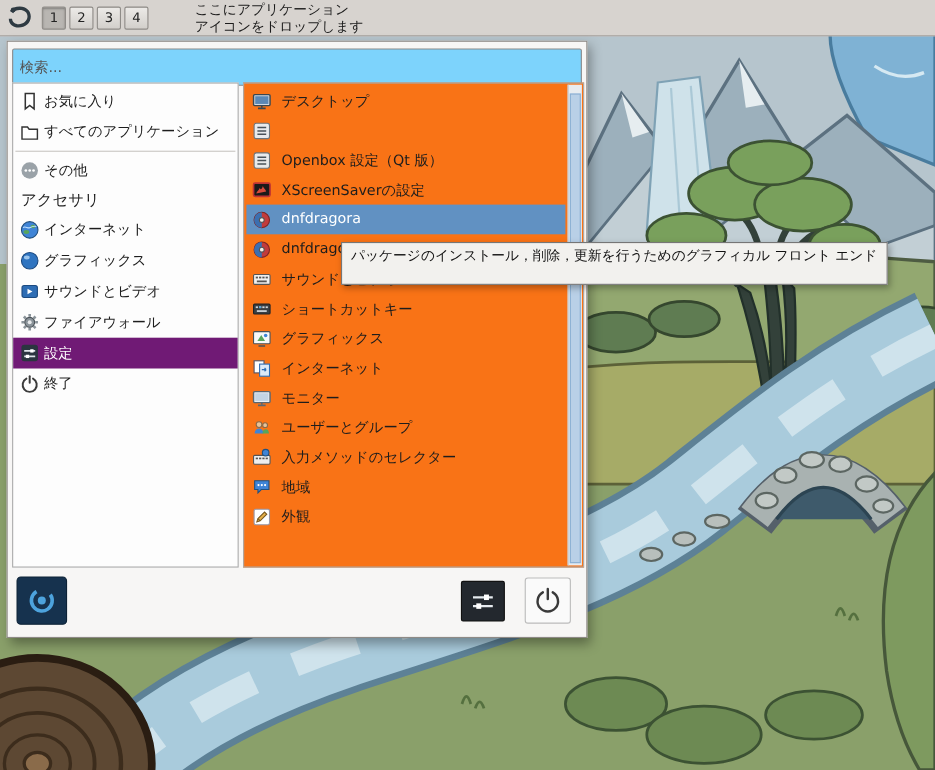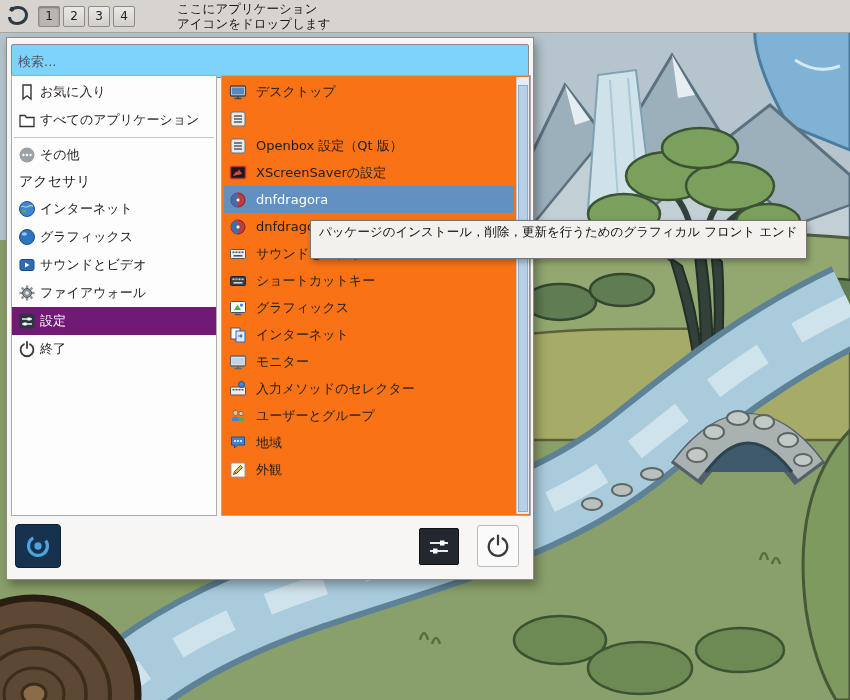--- a/index.html
+++ b/index.html
@@ -384,42 +384,42 @@
             <rect x="3" y="4.5" width="12" height="7" fill="#c3d4e4"></rect>
             <line x1="9" y1="13" x2="9" y2="15" stroke="#5a6670" stroke-width="1.5"></line>
             <line x1="5.5" y1="15.5" x2="12.5" y2="15.5" stroke="#5a6670" stroke-width="1.5"></line>
           </svg>
         </span>
       <span>モニター</span>
     </div>
     <div class="app-item">
       <span class="ic">
           <svg viewBox="0 0 18 18">
+            <circle cx="6.5" cy="6" r="2.6" fill="#e8c39a" stroke="#8a6a4a"></circle>
+            <path d="M2.5 14c0-3 2-4.5 4-4.5s4 1.5 4 4.5z" fill="#3f84d6"></path>
+            <circle cx="12" cy="6.5" r="2.2" fill="#e8c39a" stroke="#8a6a4a"></circle>
+            <path d="M9.5 14c.3-2.5 1.5-3.8 3-3.8 1.8 0 3 1.4 3 3.8z" fill="#58a55c"></path>
+          </svg>
+        </span>
+      <span>ユーザーとグループ</span>
+    </div>
+    <div class="app-item">
+      <span class="ic">
+          <svg viewBox="0 0 18 18">
             <rect x="1.5" y="7" width="15" height="8" rx="1" fill="#eee" stroke="#555"></rect>
             <g fill="#555">
               <rect x="3.5" y="9" width="2" height="1.5"></rect>
               <rect x="6.5" y="9" width="2" height="1.5"></rect>
               <rect x="9.5" y="9" width="2" height="1.5"></rect>
               <rect x="12.5" y="9" width="2" height="1.5"></rect>
             </g>
             <circle cx="12.5" cy="4.5" r="3" fill="#3f84d6" stroke="#22507e"></circle>
           </svg>
         </span>
       <span>入力メソッドのセレクター</span>
-    </div>
-    <div class="app-item">
-      <span class="ic">
-          <svg viewBox="0 0 18 18">
-            <circle cx="6.5" cy="6" r="2.6" fill="#e8c39a" stroke="#8a6a4a"></circle>
-            <path d="M2.5 14c0-3 2-4.5 4-4.5s4 1.5 4 4.5z" fill="#3f84d6"></path>
-            <circle cx="12" cy="6.5" r="2.2" fill="#e8c39a" stroke="#8a6a4a"></circle>
-            <path d="M9.5 14c.3-2.5 1.5-3.8 3-3.8 1.8 0 3 1.4 3 3.8z" fill="#58a55c"></path>
-          </svg>
-        </span>
-      <span>ユーザーとグループ</span>
     </div>
     <div class="app-item">
       <span class="ic">
           <svg viewBox="0 0 18 18">
             <path d="M2.5 3h13v8h-7l-3 3v-3h-3z" fill="#3f84d6" stroke="#22507e"></path>
             <circle cx="6" cy="7" r="1" fill="#fff"></circle>
             <circle cx="9" cy="7" r="1" fill="#fff"></circle>
             <circle cx="12" cy="7" r="1" fill="#fff"></circle>
           </svg>
         </span>

